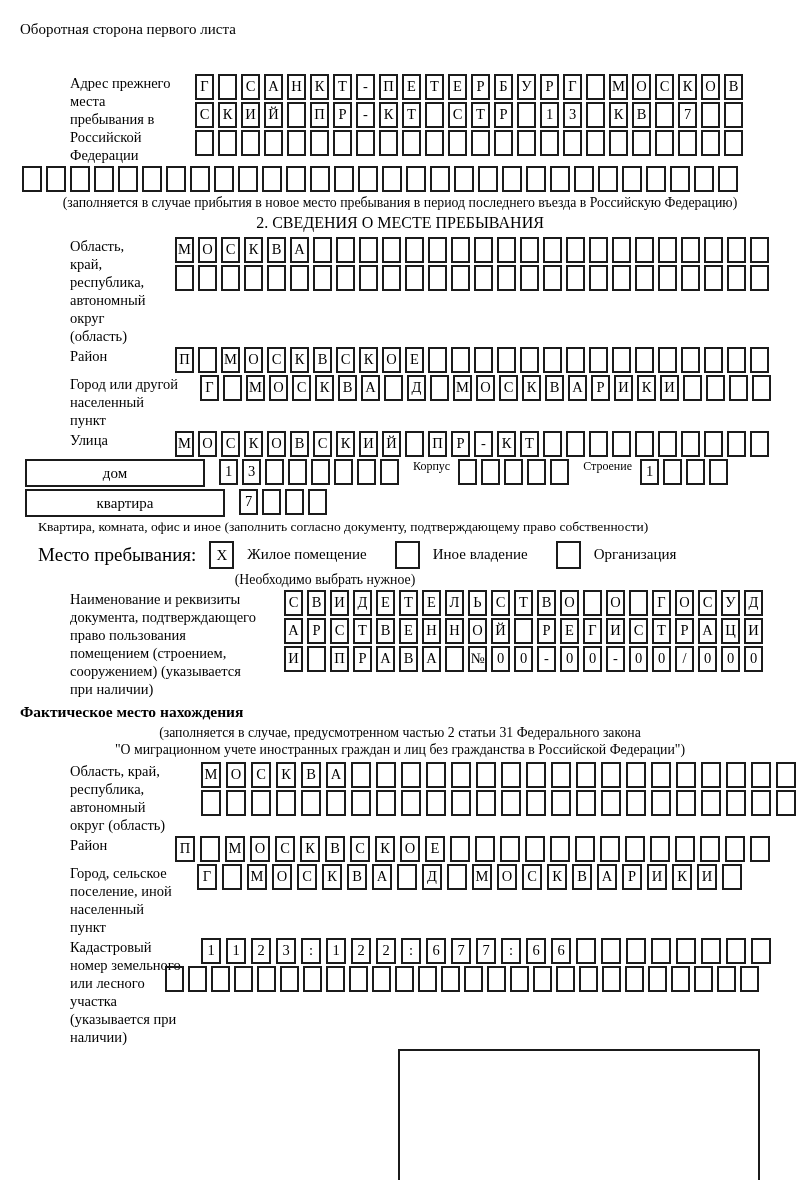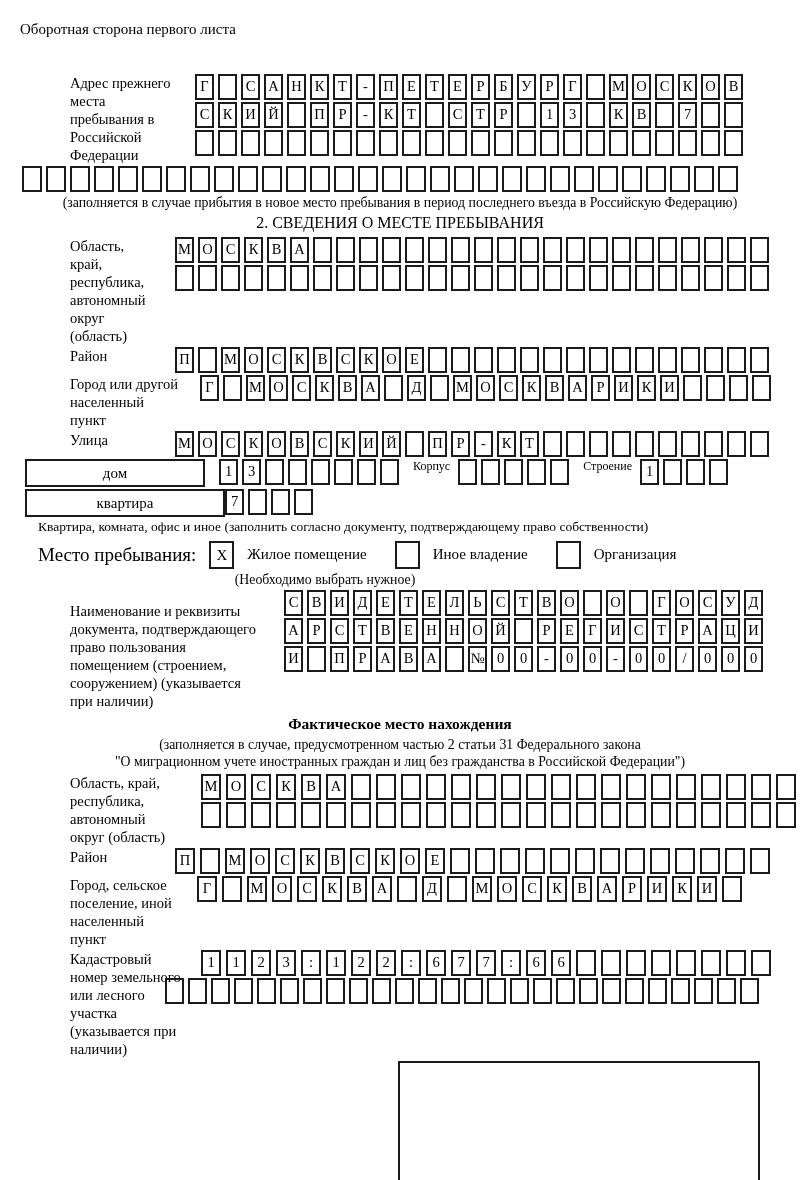--- a/index.html
+++ b/index.html
@@ -13,48 +13,48 @@
 
   .corner-note { text-align: left; font-size: 15px; line-height: 18px; padding-right: 28px; margin-bottom: 36px; }
 
   .field { display: flex; align-items: flex-start; margin-bottom: 2px; }
   .label { font-size: 14.5px; line-height: 18px; flex: none; }
   .ml50 { margin-left: 50px; }
   .w103 { width: 103px; }
   .w85  { width: 88px; }
   .w115 { width: 112px; }
   .w111 { width: 111px; }
-  .w195 { width: 196px; margin-right: 18px; margin-top: 12px; }
+  .w195 { width: 196px; margin-right: 18px; }
 
   .rows .boxrow { margin-bottom: 2px; }
   .boxrow { display: flex; gap: 4px; flex: none; }
   .cell {
     flex: none; width: 19px; height: 26px;
     border: 2px solid #1b1b1b;
     font-size: 14.5px; line-height: 21px; text-align: center;
   }
   .wide { gap: 5px; }
   .wide .cell { width: 20px; }
   .fullrow { margin-left: 2px; margin-bottom: 2px; }
   .fullrow .cell { width: 20px; }
 
   .note { font-size: 13.8px; line-height: 17px; text-align: center; }
   .caption { font-size: 13.5px; line-height: 16.5px; margin-left: 18px; }
 
   .sec-title { font-size: 16px; font-weight: normal; text-align: center; margin: 3px 0 5px 0; }
-  .sub-title { font-size: 15.5px; font-weight: bold; text-align: center; margin: 5px 0 3px 0; }
+  .sub-title { font-size: 15.5px; font-weight: bold; text-align: left; margin: 5px 0 3px 0; }
 
   .houserow { display: flex; margin: 2px 0 2px 5px; }
   .typebox {
     border: 2px solid #1b1b1b; height: 28px;
     display: flex; align-items: center; justify-content: center;
     font-size: 15px; flex: none;
   }
   .tb180 { width: 180px; margin-right: 14px; }
-  .tb200 { width: 200px; }
+  .tb200 { width: 200px; margin-right: 14px; }
   .inline-label { font-size: 12px; margin: 0 8px 0 14px; flex: none; }
 
   .stayrow { display: flex; align-items: center; margin: 5px 0 2px 0; }
   .stay-label { font-size: 19px; margin-left: 18px; text-align: center; }
   .checkbox {
     flex: none; width: 25px; height: 28px; border: 2px solid #1b1b1b;
     font-size: 15px; line-height: 24px; text-align: center; margin-left: 13px;
   }
   .opt-label { font-size: 15px; margin-left: 13px; }
   .gap28 { margin-left: 28px; }

